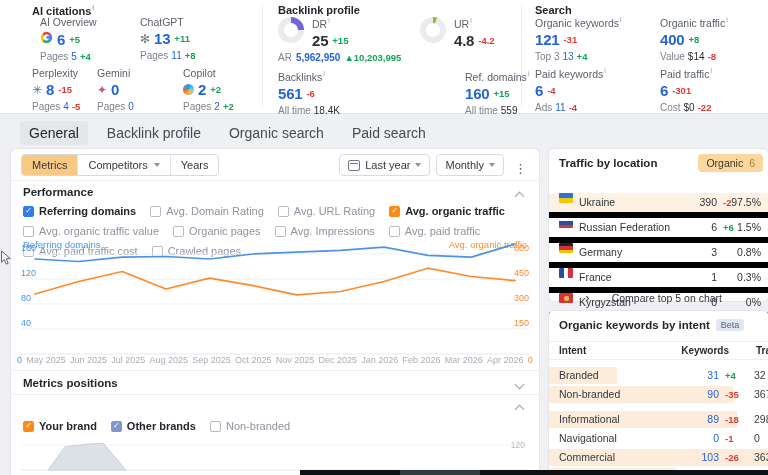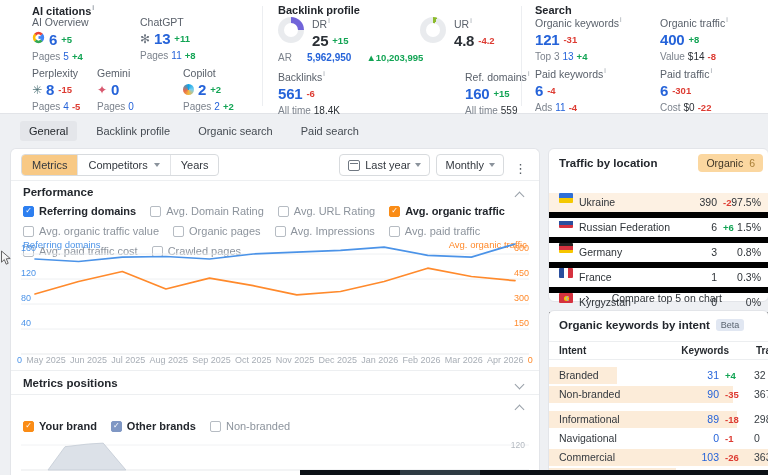--- a/index.html
+++ b/index.html
@@ -18,24 +18,24 @@
   .dark{color:#2b3036}
   .delta{font-size:9.5px;font-weight:bold}
   .up{color:#12a454}.down{color:#dd3b32}
   .prow{display:flex;align-items:center;gap:3px;margin-top:3px;font-size:10px}
   .gray{color:#7b828c}
   .glyph{font-size:12px;line-height:1}
   .copilot{width:11px;height:11px;border-radius:50%;background:conic-gradient(#0fa3e8,#7ad0f0 90deg,#f3b73c 180deg,#e86a4a 250deg,#0fa3e8)}
   .donut{width:26px;height:26px;border-radius:50%;position:relative;background:#e9ebee}
   .donut::after{content:"";position:absolute;inset:6px;background:#fff;border-radius:50%}
   .dcol{margin-left:8px}
-  .arrow-sub{font-size:10px;display:flex;gap:15px;align-items:center}
+  .arrow-sub{font-size:10px;display:flex;gap:4px;align-items:center}
   
   .tabs{position:absolute;left:20px;top:121px;display:flex;gap:10px;align-items:center}
-  .tab{font-size:11px;color:#454b52;padding:4px 9px;border-radius:3px;cursor:pointer;white-space:nowrap}
+  .tab{font-size:14px;color:#454b52;padding:4px 9px;border-radius:3px;cursor:pointer;white-space:nowrap}
   .tab.active{background:#e4e6ea;color:#24282d}
   
   .card{position:absolute;background:#fff;border:1px solid #e3e5e9;border-radius:6px;box-sizing:border-box}
   #lcard{left:10px;top:148px;width:530px;height:327px;border-bottom:none;border-radius:6px 6px 0 0;overflow:hidden}
   
   .seg{position:absolute;left:10px;top:5px;display:flex;border:1px solid #d8dbde;border-radius:4px;overflow:hidden}
   .seg-item{display:flex;align-items:center;gap:6px;padding:4px 10px;font-size:11px;color:#33383f;border-left:1px solid #e2e4e7;cursor:pointer;white-space:nowrap}
   .seg-item:first-child{border-left:none}
   .seg-item.active{background:#f8c985}
   .rctl{position:absolute;right:8px;top:5px;display:flex;gap:6px;align-items:flex-end}
@@ -106,21 +106,21 @@
 <body>
 
 <div id="app">
 
   <div class="topstrip">
     <div class="vline" style="left:262px"></div>
     <div class="vline" style="left:521px"></div>
 
     <div class="abs cardtitle" style="left:32px;top:4px"><span>AI citations</span><sup class="i">i</sup></div>
 
-    <div class="abs" style="left:32px;top:16px">
+    <div class="abs" style="left:40px;top:16px">
       <div class="lbl">AI Overview</div>
       <div class="vrow">
           <span><svg width="13" height="13" viewBox="0 0 24 24">
               <g fill="none" stroke-width="5">
                 <circle cx="12" cy="12" r="8" stroke="#4285f4" stroke-dasharray="12.57 37.7" transform="rotate(-45 12 12)"></circle>
                 <circle cx="12" cy="12" r="8" stroke="#34a853" stroke-dasharray="12.57 37.7" transform="rotate(45 12 12)"></circle>
                 <circle cx="12" cy="12" r="8" stroke="#fbbc05" stroke-dasharray="12.57 37.7" transform="rotate(135 12 12)"></circle>
                 <circle cx="12" cy="12" r="8" stroke="#ea4335" stroke-dasharray="12.57 37.7" transform="rotate(225 12 12)"></circle>
               </g>
               <rect x="12" y="9.5" width="9.5" height="5" fill="#4285f4"></rect>

